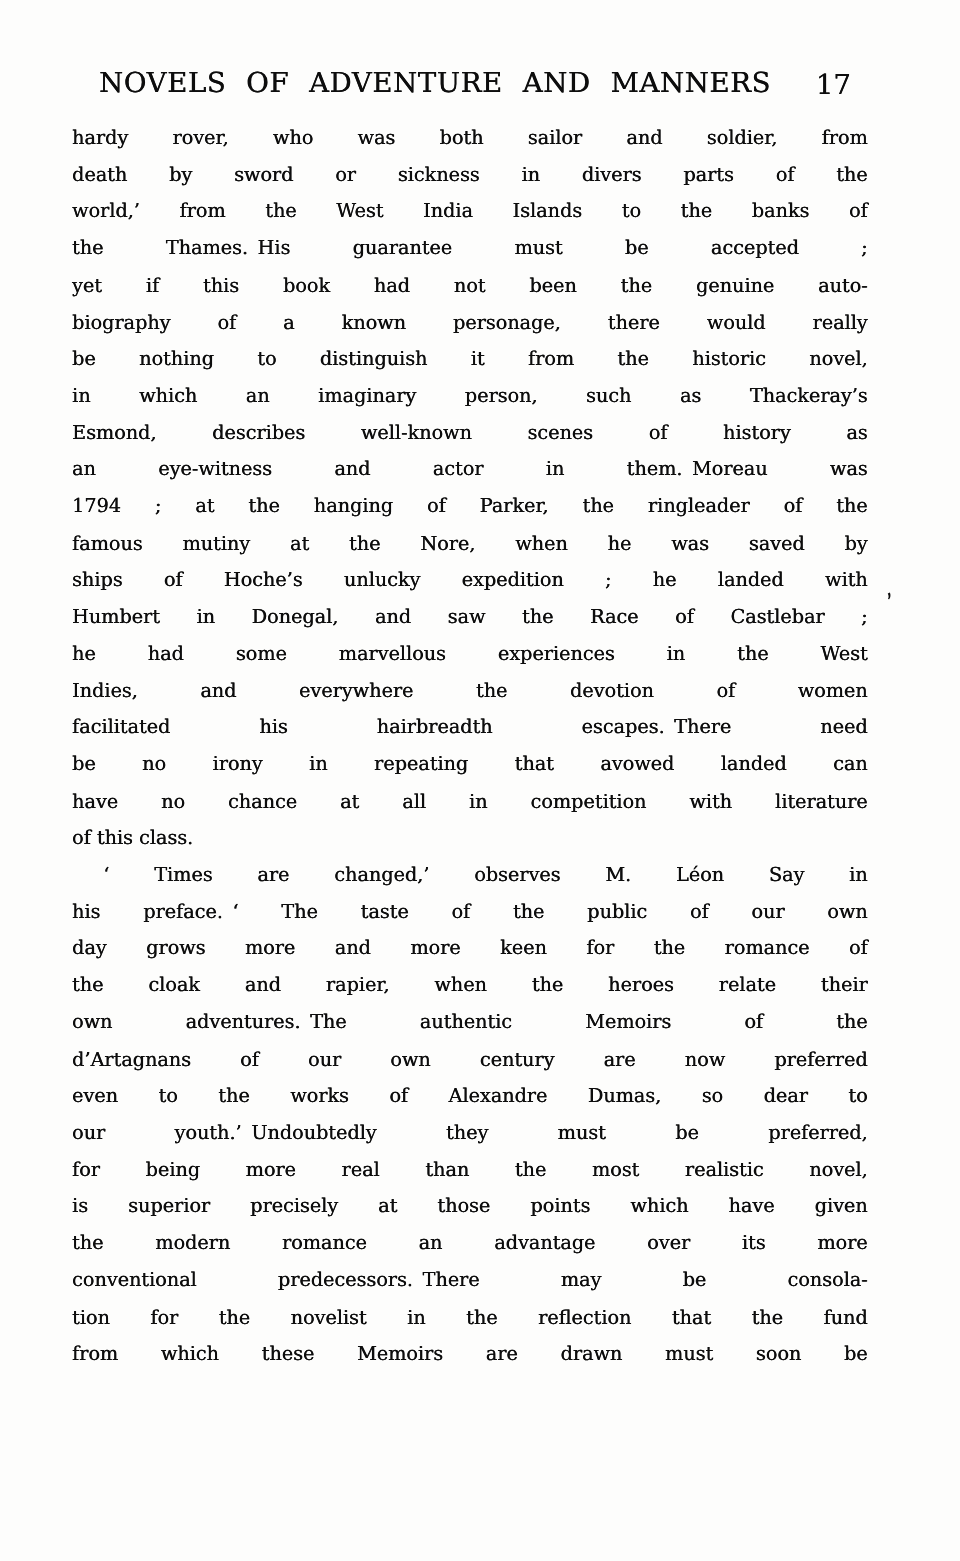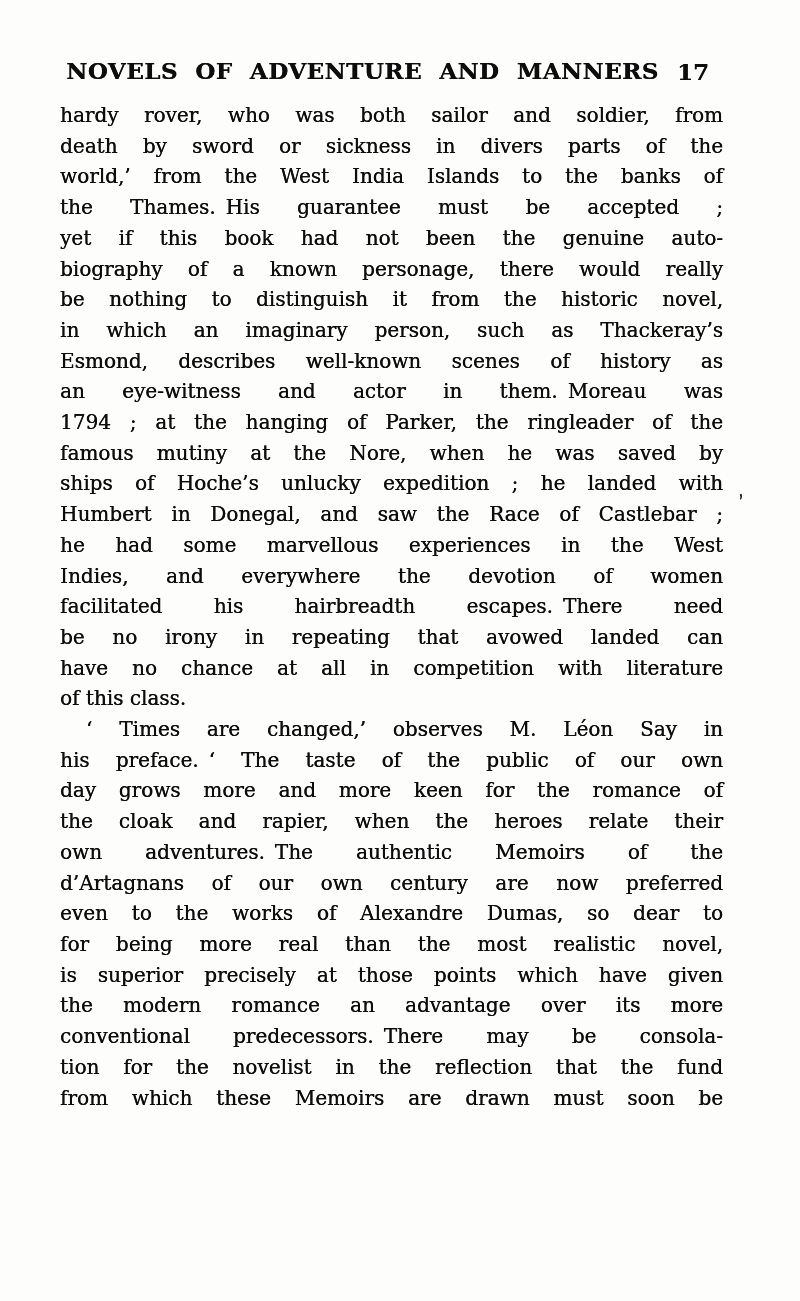--- a/index.html
+++ b/index.html
@@ -15,21 +15,20 @@
     font-family: "DejaVu Serif", serif;
     color: #0d0d0d;
     overflow: hidden;
   }
   .running-header {
     position: absolute;
     left: 60px;
     top: 57px;
     width: 663px;
     height: 30px;
-    font-weight: bold;
   }
   .running-title {
     display: block;
     text-align: center;
     padding-right: 58px;
     font-size: 23px;
     letter-spacing: 0.5px;
     word-spacing: 0.38em;
     white-space: nowrap;
     text-shadow: 0.3px 0 0 currentColor;
@@ -40,21 +39,21 @@
     top: 1px;
     font-size: 23px;
     font-feature-settings: "onum" 1;
     text-shadow: 0.3px 0 0 currentColor;
   }
   .page-text {
     position: absolute;
     left: 60px;
     top: 100px;
     width: 663px;
-    font-size: 20px;
+    font-size: 16px;
     line-height: 30.7px;
     text-shadow: 0.3px 0 0 currentColor;
   }
   .para { margin: 0; }
   .line {
     text-align: justify;
     text-align-last: justify;
   }
   .line.no-just {
     text-align-last: left;
@@ -103,20 +102,21 @@
         <div class="line no-just">of this class.</div>
       </div>
       <div class="para indent">
         <div class="line first">‘ Times are changed,’ observes M. Léon Say in</div>
         <div class="line">his preface. ‘ The taste of the public of our own</div>
         <div class="line">day grows more and more keen for the romance of</div>
         <div class="line">the cloak and rapier, when the heroes relate their</div>
         <div class="line">own adventures. The authentic Memoirs of the</div>
         <div class="line">d’Artagnans of our own century are now preferred</div>
         <div class="line">even to the works of Alexandre Dumas, so dear to</div>
+        <div class="line">our youth.’ Undoubtedly they must be preferred,</div>
         <div class="line">for being more real than the most realistic novel,</div>
         <div class="line">is superior precisely at those points which have given</div>
         <div class="line">the modern romance an advantage over its more</div>
         <div class="line">conventional predecessors. There may be consola-</div>
         <div class="line">tion for the novelist in the reflection that the fund</div>
         <div class="line">from which these Memoirs are drawn must soon be</div>
       </div>
     </div>
   <span class="ink-speck">‚</span>
 </div>

